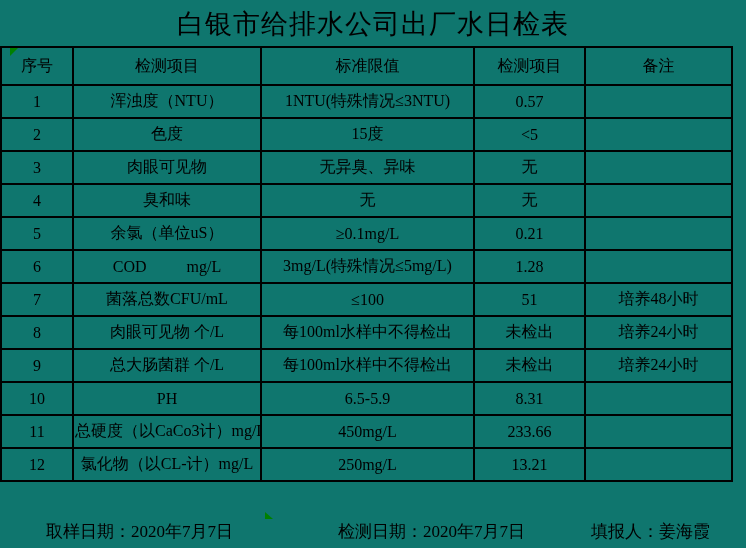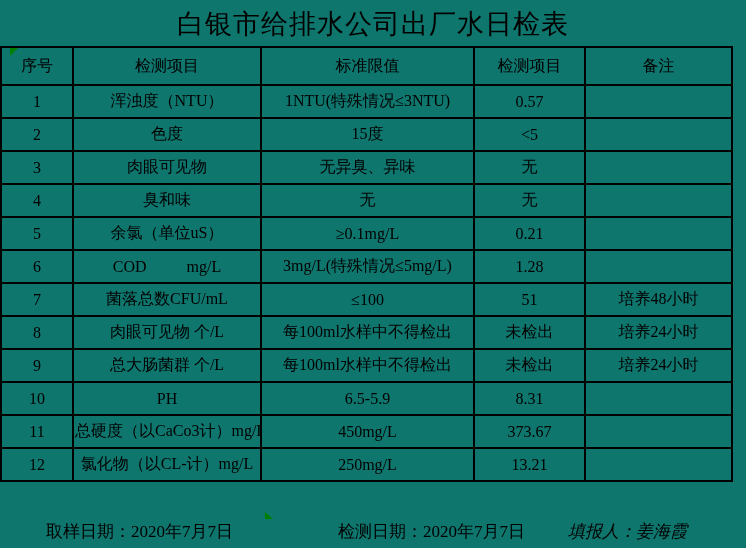--- a/index.html
+++ b/index.html
@@ -34,21 +34,21 @@
   .flag-bottom{
     position:absolute;left:265px;top:512px;width:8px;height:7px;
     clip-path:polygon(0 0,100% 100%,0 100%);
   }
   .footer{
     position:absolute;left:0;top:520px;width:694px;height:24px;
     font-size:17px;line-height:24px;white-space:nowrap;
   }
   .footer .f1{position:absolute;left:46px;}
   .footer .f2{position:absolute;left:338px;}
-  .footer .f3{position:absolute;left:568px;font-style:italic;}
+  .footer .f3{position:absolute;left:591px;}
 </style>
 </head>
 <body>
 
 <div class="page">
 
   <div class="title">白银市给排水公司出厂水日检表</div>
 
   <table class="daily">
     <colgroup>
@@ -135,21 +135,21 @@
           <td>10</td>
           <td>PH</td>
           <td>6.5-5.9</td>
           <td>8.31</td>
           <td></td>
         </tr>
         <tr>
           <td>11</td>
           <td>总硬度（以CaCo3计）mg/L</td>
           <td>450mg/L</td>
-          <td>373.67</td>
+          <td>233.66</td>
           <td></td>
         </tr>
         <tr>
           <td>12</td>
           <td>氯化物（以CL-计）mg/L</td>
           <td>250mg/L</td>
           <td>13.21</td>
           <td></td>
         </tr>
       </tbody>

